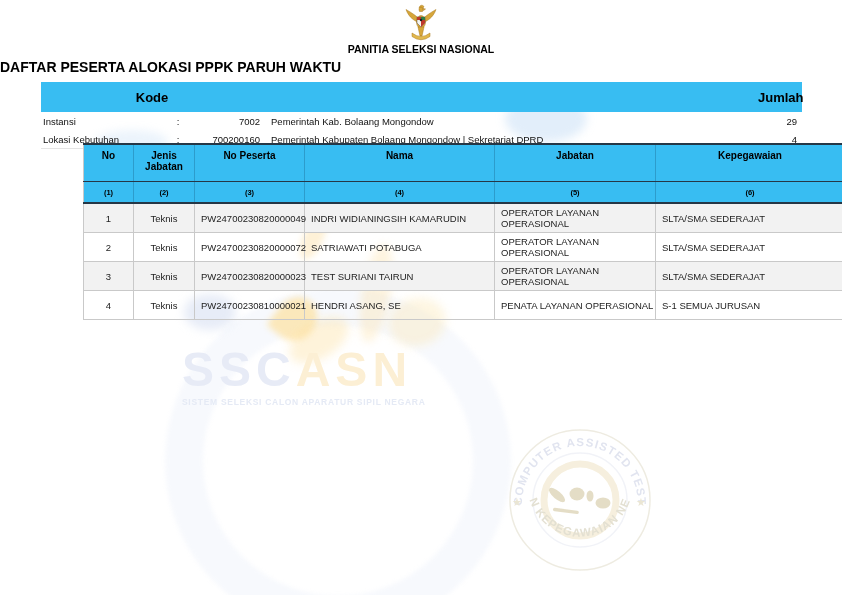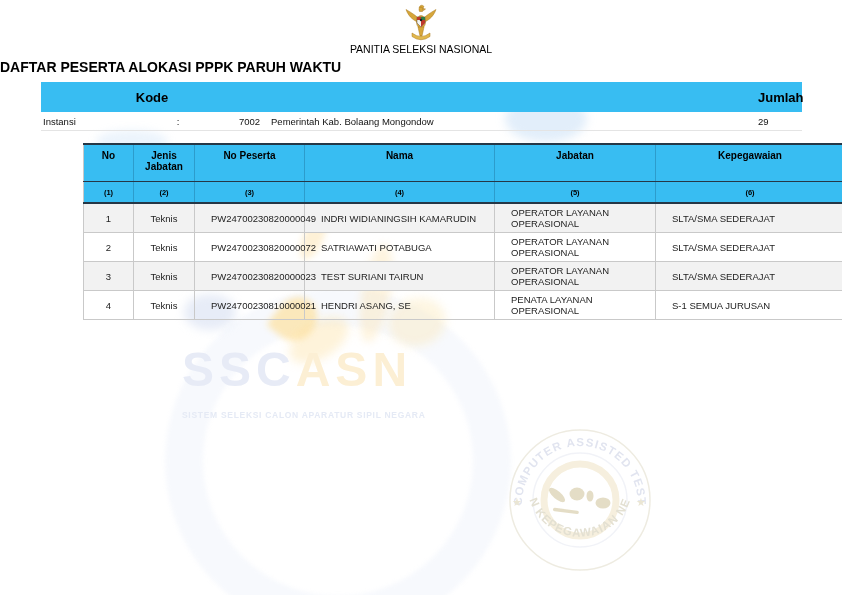--- a/index.html
+++ b/index.html
@@ -19,51 +19,51 @@
   .blob.orange5 { left:286px; top:322px; width:66px; height:36px; background:rgba(251,221,150,.35); transform:rotate(-32deg); filter:blur(5px); }
   .blob.blue1 { left:505px; top:96px; width:82px; height:46px; background:rgba(160,200,238,.30); filter:blur(5px); }
   .blob.blue2 { left:96px; top:130px; width:72px; height:22px; background:rgba(160,200,238,.20); filter:blur(4px); }
   .blob.blue3 { left:184px; top:294px; width:52px; height:36px; background:rgba(202,212,238,.45); filter:blur(5px); }
   .wm-ring { position:absolute; left:165px; top:288px; width:270px; height:270px;
     border:38px solid rgba(198,210,238,.14); border-radius:50%; filter:blur(2px); }
   .sscasn { position:absolute; left:182px; top:346px; }
   .sscasn-word { font-size:48px; font-weight:bold; letter-spacing:5px; line-height:48px; }
   .sscasn-word .ssc { color:#e7ebf6; }
   .sscasn-word .asn { color:#fcefd4; }
-  .sscasn-tag { margin-top:16px; font-size:8.5px; font-weight:bold; letter-spacing:0.7px; color:#e5eaf5; }
+  .sscasn-tag { margin-top:3px; font-size:8.5px; font-weight:bold; letter-spacing:0.7px; color:#e5eaf5; }
   .cat-wm { position:absolute; left:504px; top:424px; opacity:.8; }
   
   .content { position:absolute; inset:0; z-index:1; }
   .emblem { position:absolute; left:405px; top:3px; }
   .title1 { position:absolute; left:0; top:43px; width:100%; text-align:center;
-    font-size:10.5px; font-weight:normal; color:#000; }
+    font-size:10.5px; font-weight:bold; color:#000; }
   .title2 { position:absolute; left:0; top:59px; width:100%; text-align:left;
     font-size:14px; font-weight:bold; color:#000; }
   
   table { border-collapse:collapse; table-layout:fixed; }
   .info-table { position:absolute; left:41px; top:82px; width:761px; }
   .info-table th { background:#38BDF2; height:30px; font-size:13px; color:#000; padding:0; }
   .info-table th.kode { text-align:center; }
   .info-table th.jumlah { text-align:right; padding-right:5px; }
   .info-table td { height:18px; font-size:9.5px; padding:0; color:#111; }
   .info-table td.label { padding-left:2px; }
   .info-table td.colon { text-align:center; }
   .info-table td.code { text-align:right; padding-right:3px; }
   .info-table td.iname { padding-left:8px; }
-  .info-table td.ijumlah { padding-right:5px; }
+  .info-table td.ijumlah { text-align:right; padding-right:5px; }
   .info-table tr:last-child td { border-bottom:1px solid #e4e4e4; }
   
   .main-table { position:absolute; left:41px; top:143px; width:761px;
     border-left:1px solid #c9c9c9; border-right:1px solid #c9c9c9;margin-left:42px; }
   .main-table thead th { background:#38BDF2; color:#000; font-weight:bold; padding:0; }
   .main-table thead tr.h1 th { height:31px; font-size:10px; vertical-align:top; padding-top:5px;
     border-top:2px solid #253746; border-bottom:1px solid #253746; }
   .main-table thead tr.h2 th { height:20px; font-size:7.5px; border-bottom:2px solid #253746; }
   .main-table thead th + th { border-left:1px solid rgba(8,60,90,.25); }
-  .main-table tbody td { height:28px; font-size:9.5px; border:1px solid #c9c9c9; padding:0 0 0 16px; color:#222; background:transparent; }
+  .main-table tbody td { height:28px; font-size:9.5px; border:1px solid #c9c9c9; padding:0 0 0 6px; color:#222; background:transparent; }
   .main-table tbody td.c-no, .main-table tbody td.c-jenis { text-align:center; padding:0; }
   .main-table tbody tr:nth-child(odd) td { background:#f2f2f2; }
   .footer { position:absolute; left:41px; top:552px; font-size:8.5px; color:#474c52; }
 </style>
 </head>
 <body>
 
 <div class="page">
 
   <div class="wm-layer">
@@ -147,20 +147,27 @@
         </tr>
       </thead>
       <tbody>
         <tr>
           <td class="label">Instansi</td>
           <td class="colon">:</td>
           <td class="code">7002</td>
           <td class="iname">Pemerintah Kab. Bolaang Mongondow</td>
           <td class="ijumlah">29</td>
         </tr>
+        <tr>
+          <td class="label">Lokasi Kebutuhan</td>
+          <td class="colon">:</td>
+          <td class="code">700200160</td>
+          <td class="iname">Pemerintah Kabupaten Bolaang Mongondow | Sekretariat DPRD</td>
+          <td class="ijumlah">4</td>
+        </tr>
       </tbody>
     </table>
 
     <table class="main-table">
       <colgroup>
         <col style="width:50px">
           <col style="width:61px">
           <col style="width:110px">
         <col style="width:190px">
           <col style="width:161px">

